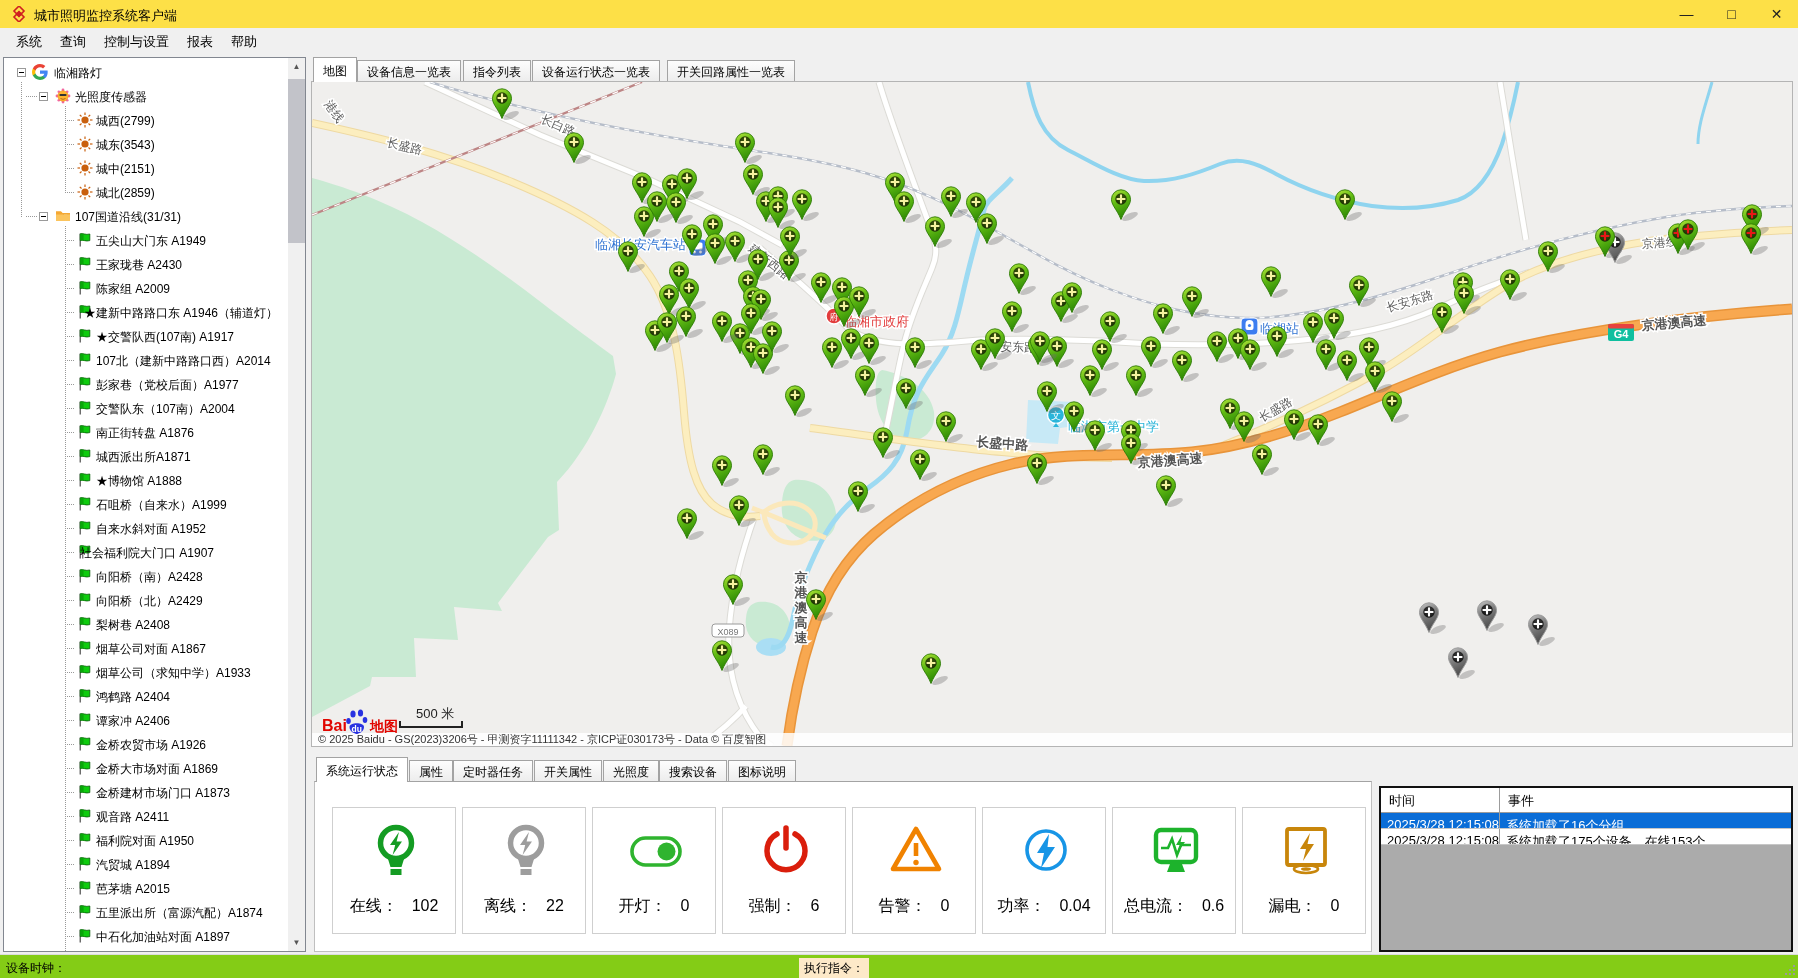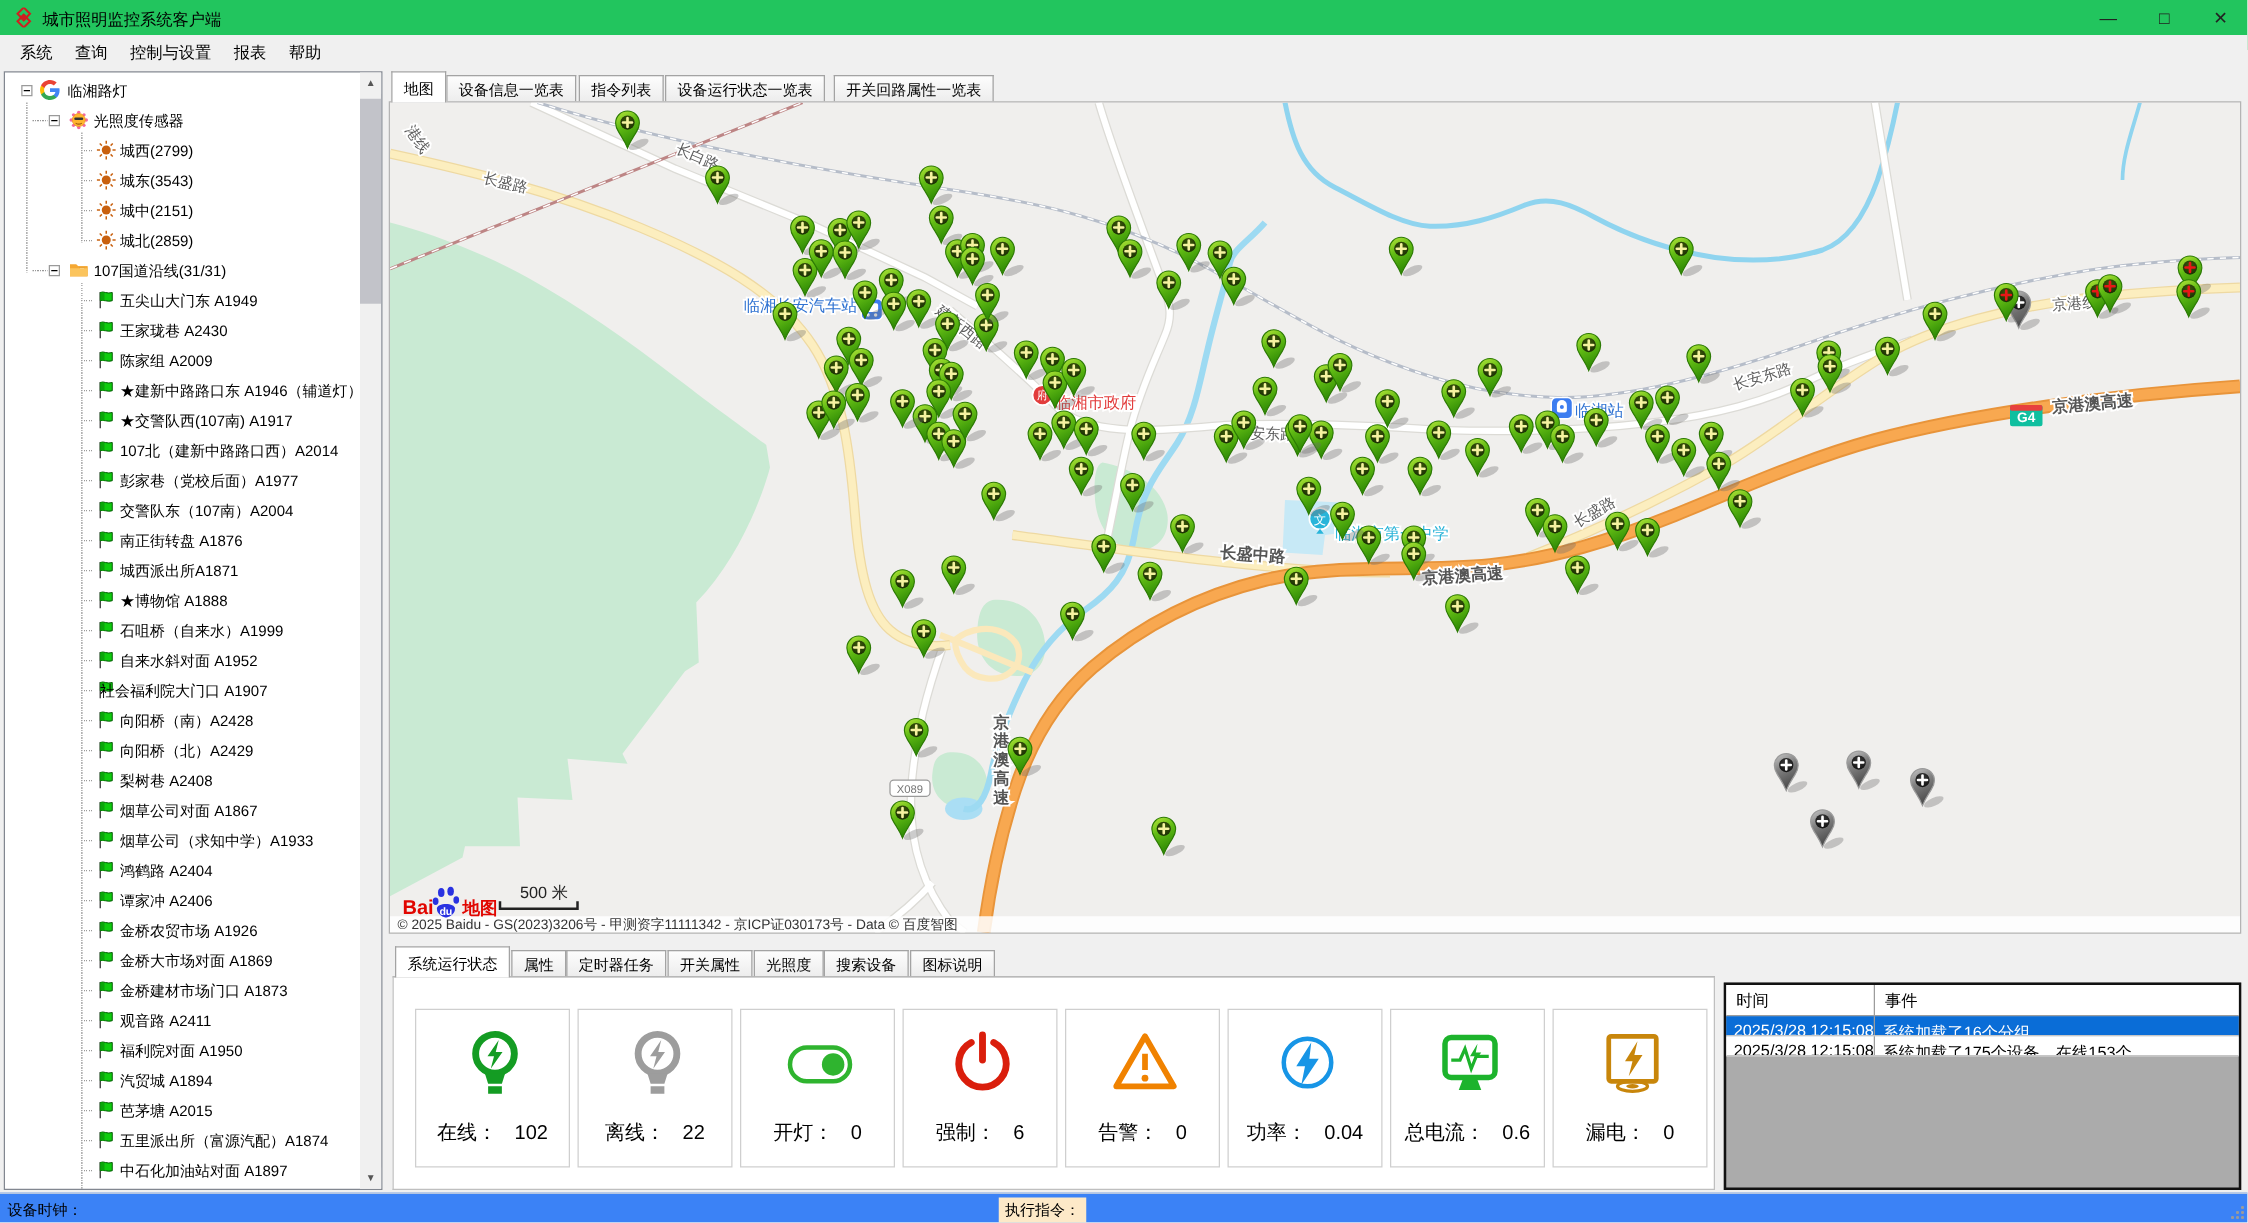--- a/index.html
+++ b/index.html
@@ -1,20 +1,20 @@
 <!DOCTYPE html>
 <html><head>
 <meta charset="utf-8">
 <style>
   * { margin:0; padding:0; box-sizing:border-box; }
   html,body { width:1798px; height:978px; overflow:hidden; }
   body { font-family:"Liberation Sans", sans-serif; background:#f0f0f0; position:relative; font-size:12px; color:#000; }
 
   
-  #titlebar { position:absolute; left:0; top:0; width:1798px; height:40px; background:#22c55e; }
+  #titlebar { position:absolute; left:0; top:0; width:1798px; height:40px; background:#fde047; }
   #app-icon { position:absolute; left:11px; top:6px; width:16px; height:16px; }
   #title-text { position:absolute; left:34px; top:7px; font-size:13px; color:#000; }
   .winbtn { position:absolute; top:0; width:45px; height:28px; text-align:center; line-height:28px; font-size:14px; color:#222; }
   #btn-min { left:1664px; } #btn-max { left:1709px; } #btn-close { left:1754px; }
 
   
   #menubar { position:absolute; left:0; top:28px; width:1798px; height:25px; background:#f0f0f0; }
   .menu-item { display:inline-block; padding:5px 9px 0 9px; height:25px; font-size:13px; color:#000;font-family:Liberation Serif, serif; }
   #menubar .menu-item:first-child { margin-left:7px; }
 
@@ -57,21 +57,21 @@
   #log-table { position:absolute; left:1379px; top:786px; width:414px; height:166px; background:#ababab; border:2px solid #111; }
   #log-table .hdr { display:flex; height:25px; background:#fff; border-bottom:1px solid #9c9c9c; }
   #log-table .hdr div { font-size:13px; padding:4px 0 0 8px; }
   #log-table .c-time { width:119px; border-right:1px solid #9c9c9c; }
   #log-table .c-evt { flex:1; }
   .log-row { display:flex; height:16px; background:#fff; border-bottom:1px solid #c6c6c6; }
   .log-row div { font-size:13px; padding:4px 0 0 6px; white-space:nowrap; overflow:hidden; }
   .log-row.selected { background:#0a6dd7; color:#fff; }
 
   
-  #statusbar { position:absolute; left:0; top:954px; width:1798px; height:24px; background:#3b82f6; border-top:1px solid #dcdcdc; }
+  #statusbar { position:absolute; left:0; top:954px; width:1798px; height:24px; background:#84cc16; border-top:1px solid #dcdcdc; }
   #sb-left { position:absolute; left:6px; top:5px; font-size:12px; }
   #sb-center { position:absolute; left:799px; top:3px; font-size:12px; background:#fde9c8; padding:2px 5px 3px 5px; }
   #grip { position:absolute; right:2px; bottom:2px; width:12px; height:12px;
     background-image:radial-gradient(circle at 2px 10px,#9a9a9a 1px,transparent 1.4px),radial-gradient(circle at 6px 10px,#9a9a9a 1px,transparent 1.4px),radial-gradient(circle at 10px 10px,#9a9a9a 1px,transparent 1.4px),radial-gradient(circle at 6px 6px,#9a9a9a 1px,transparent 1.4px),radial-gradient(circle at 10px 6px,#9a9a9a 1px,transparent 1.4px),radial-gradient(circle at 10px 2px,#9a9a9a 1px,transparent 1.4px); }
 
   .maplabel { font-size:12px; fill:#5c5c5c; paint-order:stroke; stroke:#ffffff; stroke-width:3px; font-family:"Liberation Sans",sans-serif; }
   .maplabel.hw { font-size:13px; fill:#555; font-weight:bold; }
   .poi-blue { font-size:13px; fill:#3073d2; paint-order:stroke; stroke:#fff; stroke-width:3px; }
   .poi-red  { font-size:13px; fill:#e23c3c; paint-order:stroke; stroke:#fff; stroke-width:3px; }
   .poi-cyan { font-size:13px; fill:#28b3d8; paint-order:stroke; stroke:#fff; stroke-width:3px; }
@@ -231,21 +231,21 @@
           </svg></span>
         <span class="tlabel" style="left:92px">陈家组 A2009</span>
       </div>
       <div class="trow">
         <div class="hline" style="left:61px;top:12px;width:10px"></div>
         <span class="ticon" style="left:73px"><svg viewBox="0 0 16 16" width="16" height="16">
             <path d="M3.2 1.6 L3.2 14.5" stroke="#3a3a3a" stroke-width="1.1"></path>
             <path d="M3.2 2 C6 0.6 8.5 3.4 12.8 2 L12.8 8.6 C8.5 10 6 7.2 3.2 8.6 Z" fill="#0ecc0e" stroke="#045b04" stroke-width="0.8"></path>
             <path d="M3.2 2 C4.4 1.5 5.5 1.7 6.6 2.4 L6.6 9 C5.5 8.3 4.4 8.1 3.2 8.6 Z" fill="#0aa50a"></path>
           </svg></span>
-        <span class="tlabel" style="left:92px">★建新中路路口东 A1946（辅道灯）</span>
+        <span class="tlabel" style="left:80px">★建新中路路口东 A1946（辅道灯）</span>
       </div>
       <div class="trow">
         <div class="hline" style="left:61px;top:12px;width:10px"></div>
         <span class="ticon" style="left:73px"><svg viewBox="0 0 16 16" width="16" height="16">
             <path d="M3.2 1.6 L3.2 14.5" stroke="#3a3a3a" stroke-width="1.1"></path>
             <path d="M3.2 2 C6 0.6 8.5 3.4 12.8 2 L12.8 8.6 C8.5 10 6 7.2 3.2 8.6 Z" fill="#0ecc0e" stroke="#045b04" stroke-width="0.8"></path>
             <path d="M3.2 2 C4.4 1.5 5.5 1.7 6.6 2.4 L6.6 9 C5.5 8.3 4.4 8.1 3.2 8.6 Z" fill="#0aa50a"></path>
           </svg></span>
         <span class="tlabel" style="left:92px">★交警队西(107南) A1917</span>
       </div>

